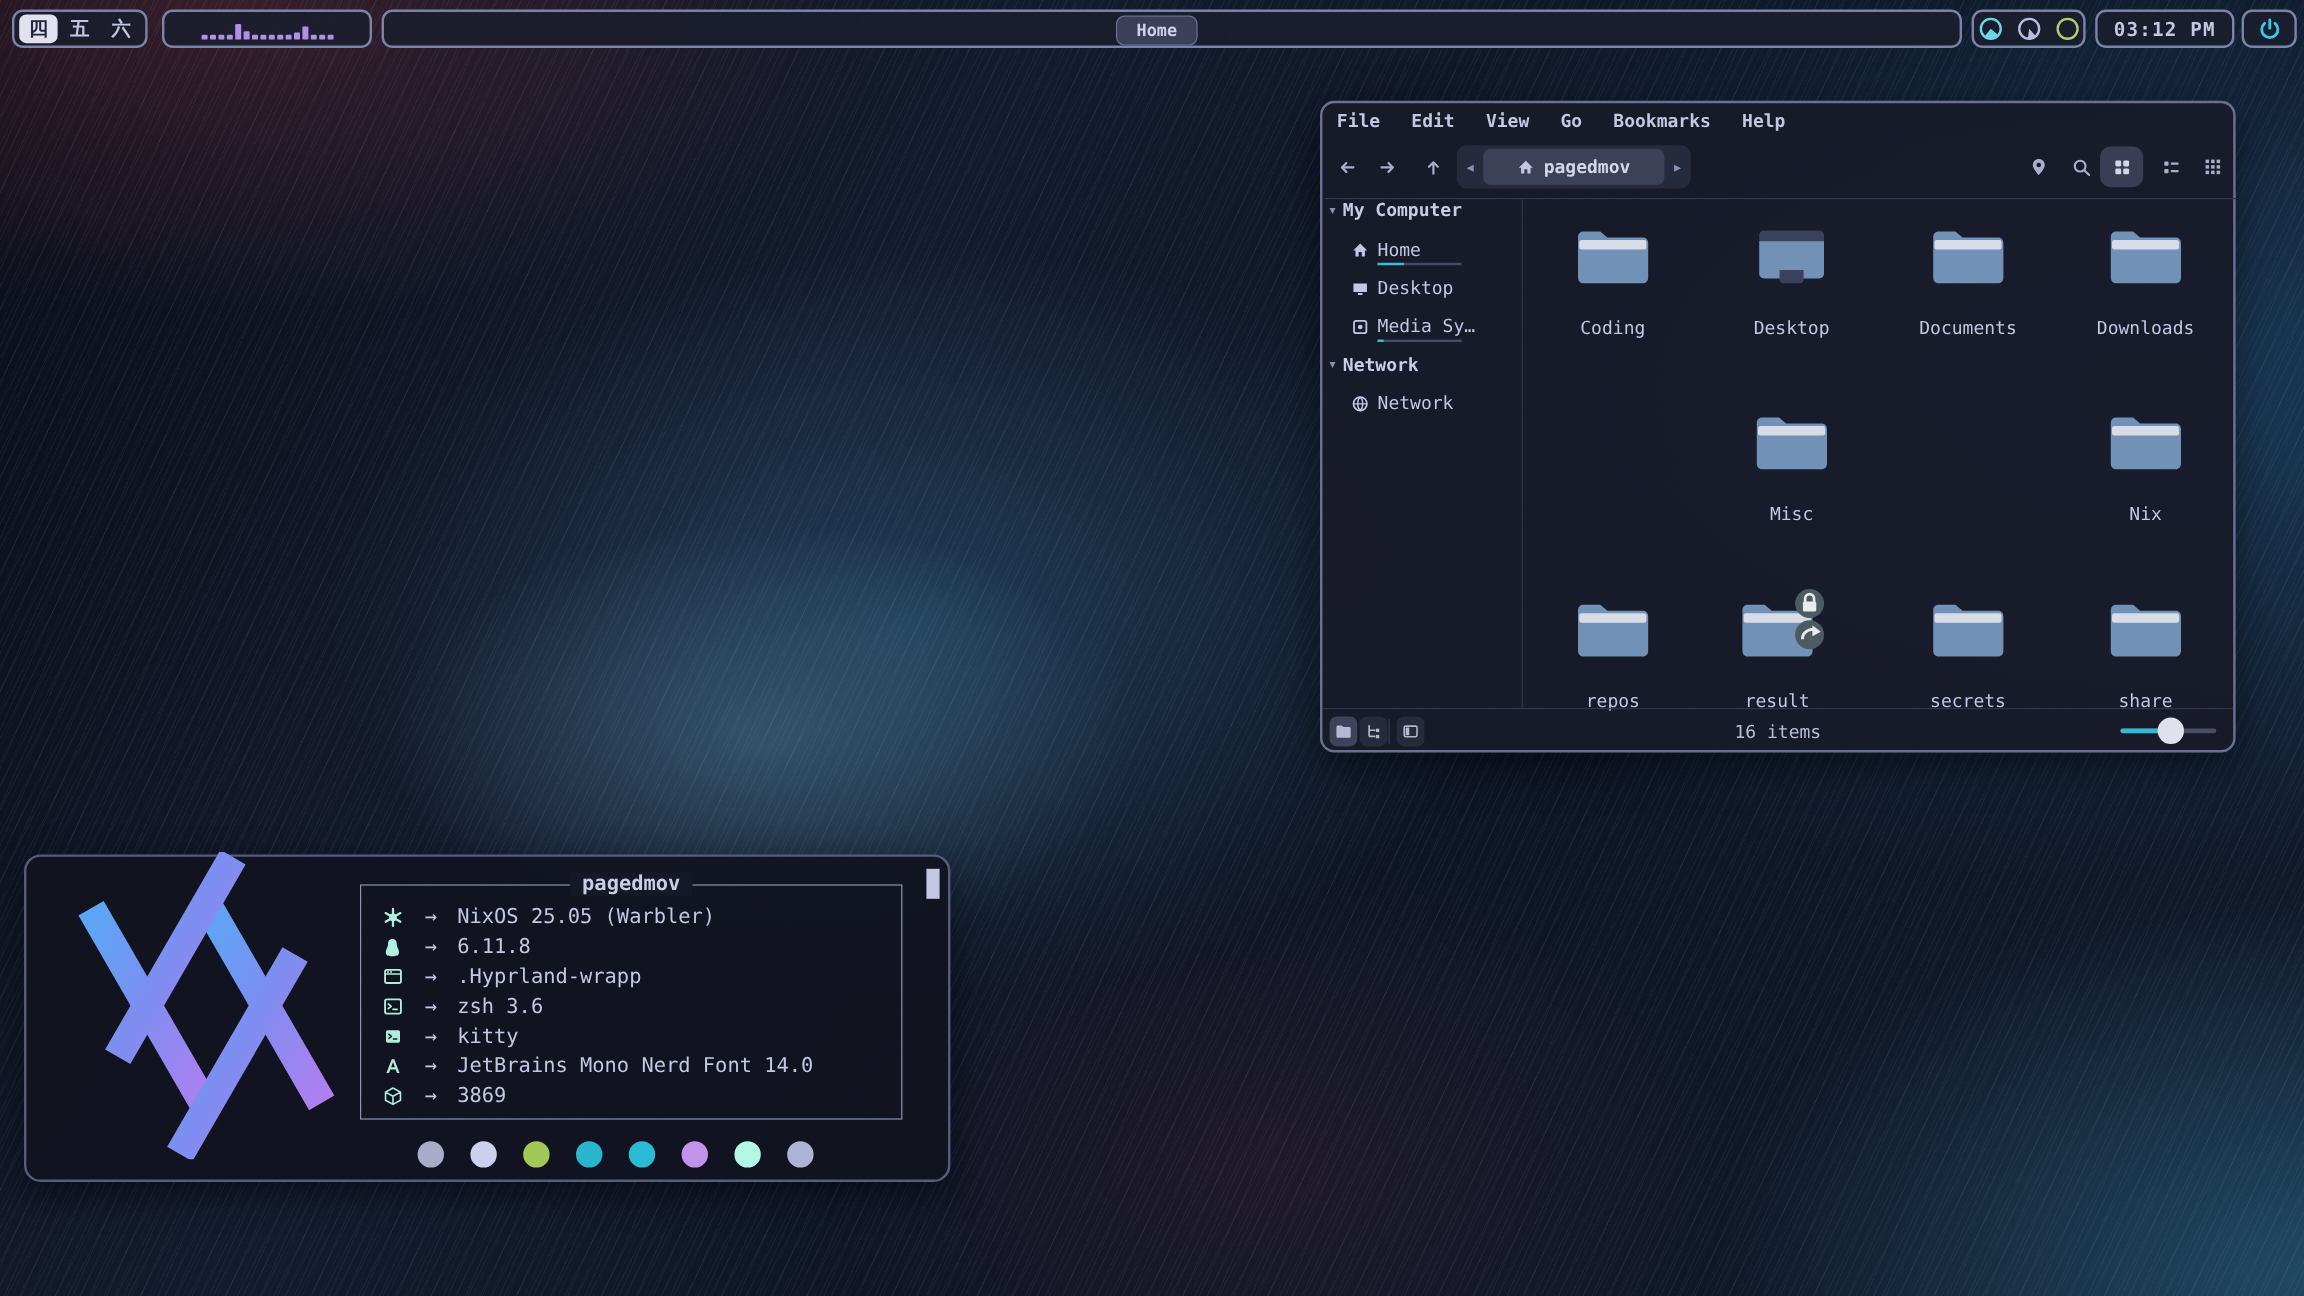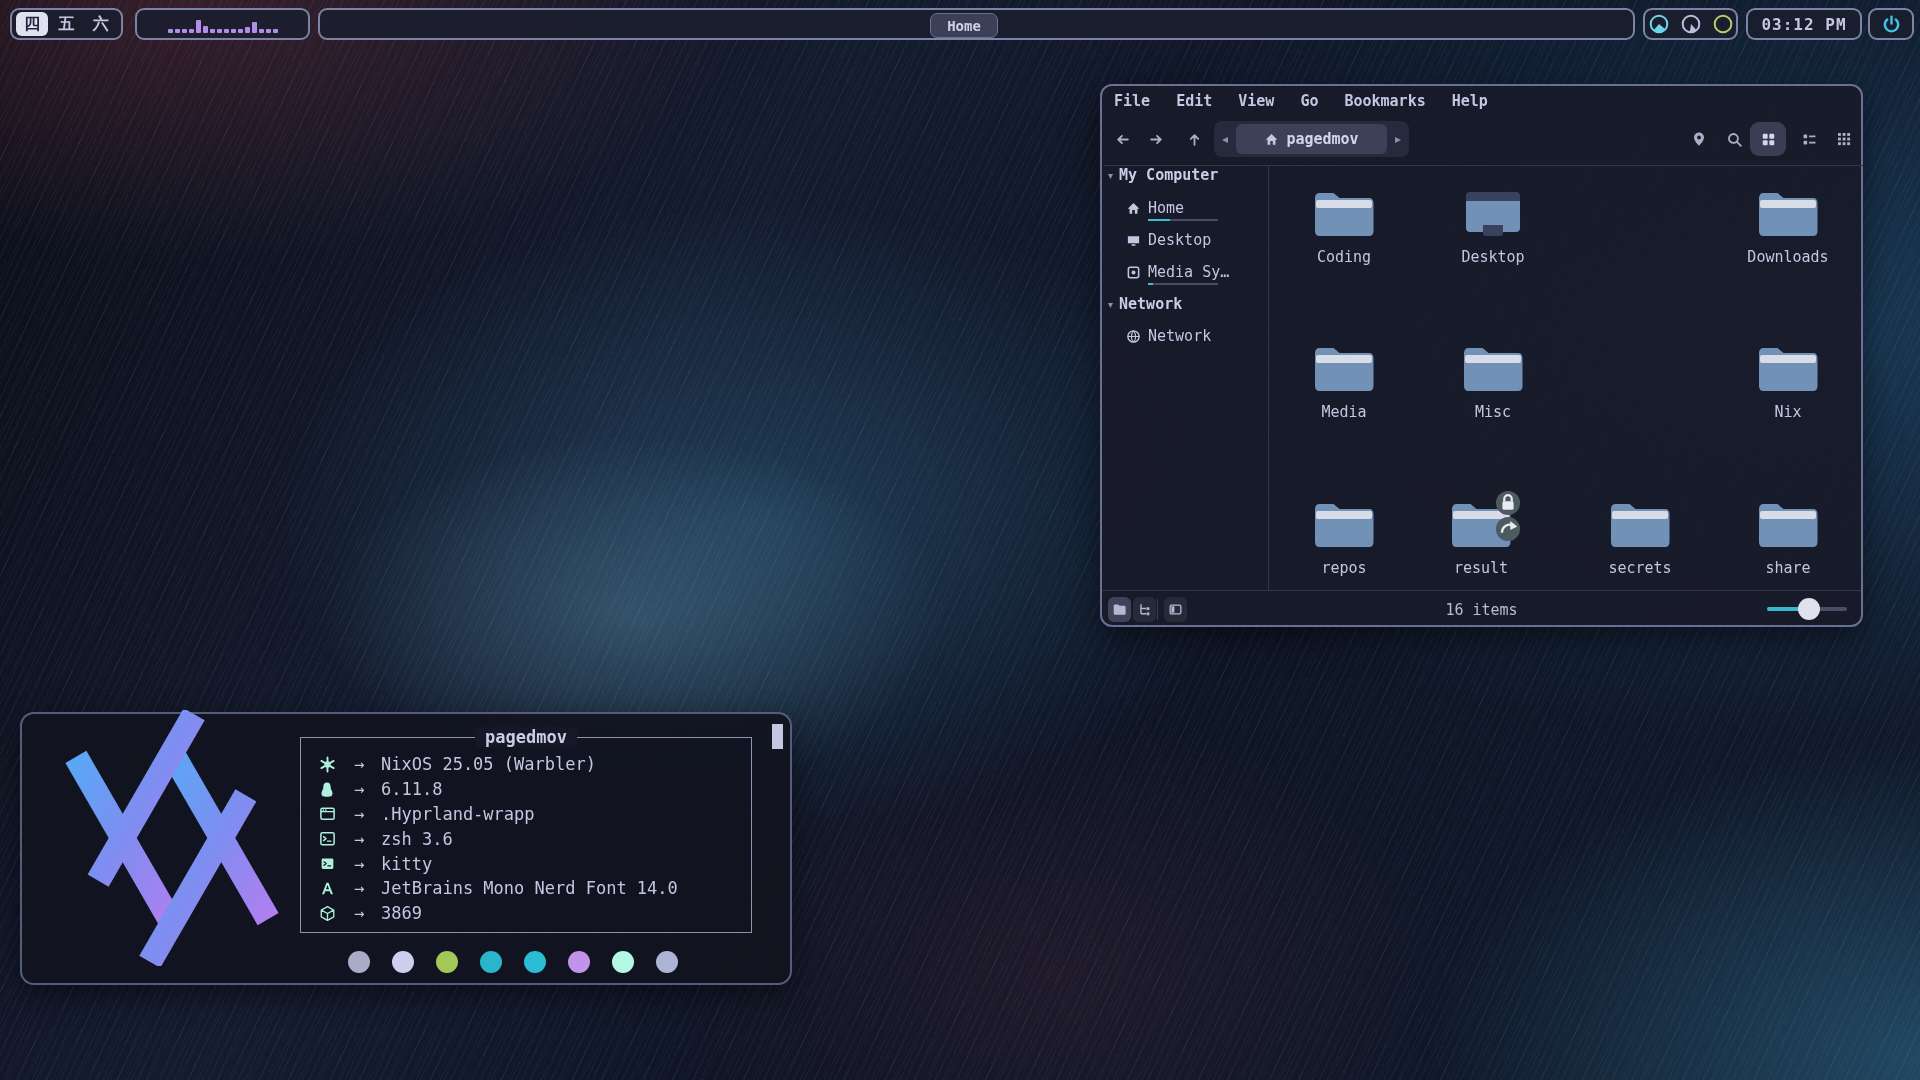--- a/index.html
+++ b/index.html
@@ -54,21 +54,21 @@
   
   .side-header{position:absolute;left:6px;display:flex;align-items:center;gap:6px;font-size:15px;font-weight:bold;color:#c9cde6;}
   .side-item{position:absolute;left:24px;display:flex;align-items:center;gap:7px;font-size:15px;color:#c3c7e2;}
   .tri{color:#8b90ad;font-size:10px;font-family:"DejaVu Sans",sans-serif;}
   .side-ic{width:15px;height:15px;color:#c3c7e2;}
   .uline{position:absolute;height:2px;background:#474b63;}
   .uline .cy{position:absolute;left:0;top:0;height:2px;background:#38bfd4;}
   
   .fcell{position:absolute;width:120px;display:flex;flex-direction:column;align-items:center;}
   .ficon{width:64px;height:52px;position:relative;}
-  .flabel{margin-top:8px;font-size:15px;color:#c3c7e2;white-space:nowrap;}
+  .flabel{margin-top:24px;font-size:15px;color:#c3c7e2;white-space:nowrap;}
   .emblem{position:absolute;width:26px;height:26px;}
   
   #fm-status{position:absolute;left:0;top:504px;width:100%;height:37px;border-top:1px solid #32364c;}
   .st-btn{position:absolute;top:6px;width:23px;height:25px;border-radius:6px;background:#262a3b;
     display:flex;align-items:center;justify-content:center;color:#b4b9d2;}
   .st-btn.active{background:#3f435a;}
   #st-sep{position:absolute;left:55px;top:8px;width:1px;height:21px;background:#3a3e55;}
   #items-count{position:absolute;left:0;top:0;width:100%;height:100%;display:flex;align-items:center;justify-content:center;
     font-size:15px;color:#b9bdd6;}
   #zoom-slider{position:absolute;right:14px;top:16px;width:80px;height:4px;background:#4a4e64;border-radius:2px;}
@@ -392,31 +392,31 @@
           <use href="#icon-folder"></use>
         </svg>
       <span class="flabel">Coding</span>
     </div>
     <div class="fcell" style="left:331px;top:102px">
       <svg class="ficon">
           <use href="#icon-desktop"></use>
         </svg>
       <span class="flabel">Desktop</span>
     </div>
+    <div class="fcell" style="left:478px;top:102px">
+      <svg class="ficon">
+          <use href="#icon-folder"></use>
+        </svg>
+      <span class="flabel">Documents</span>
+    </div>
     <div class="fcell" style="left:626px;top:102px">
       <svg class="ficon">
           <use href="#icon-folder"></use>
         </svg>
       <span class="flabel">Downloads</span>
-    </div>
-    <div class="fcell" style="left:182px;top:257px">
-      <svg class="ficon">
-          <use href="#icon-folder"></use>
-        </svg>
-      <span class="flabel">Media</span>
     </div>
     <div class="fcell" style="left:331px;top:257px">
       <svg class="ficon">
           <use href="#icon-folder"></use>
         </svg>
       <span class="flabel">Misc</span>
     </div>
     <div class="fcell" style="left:626px;top:257px">
       <svg class="ficon">
           <use href="#icon-folder"></use>

